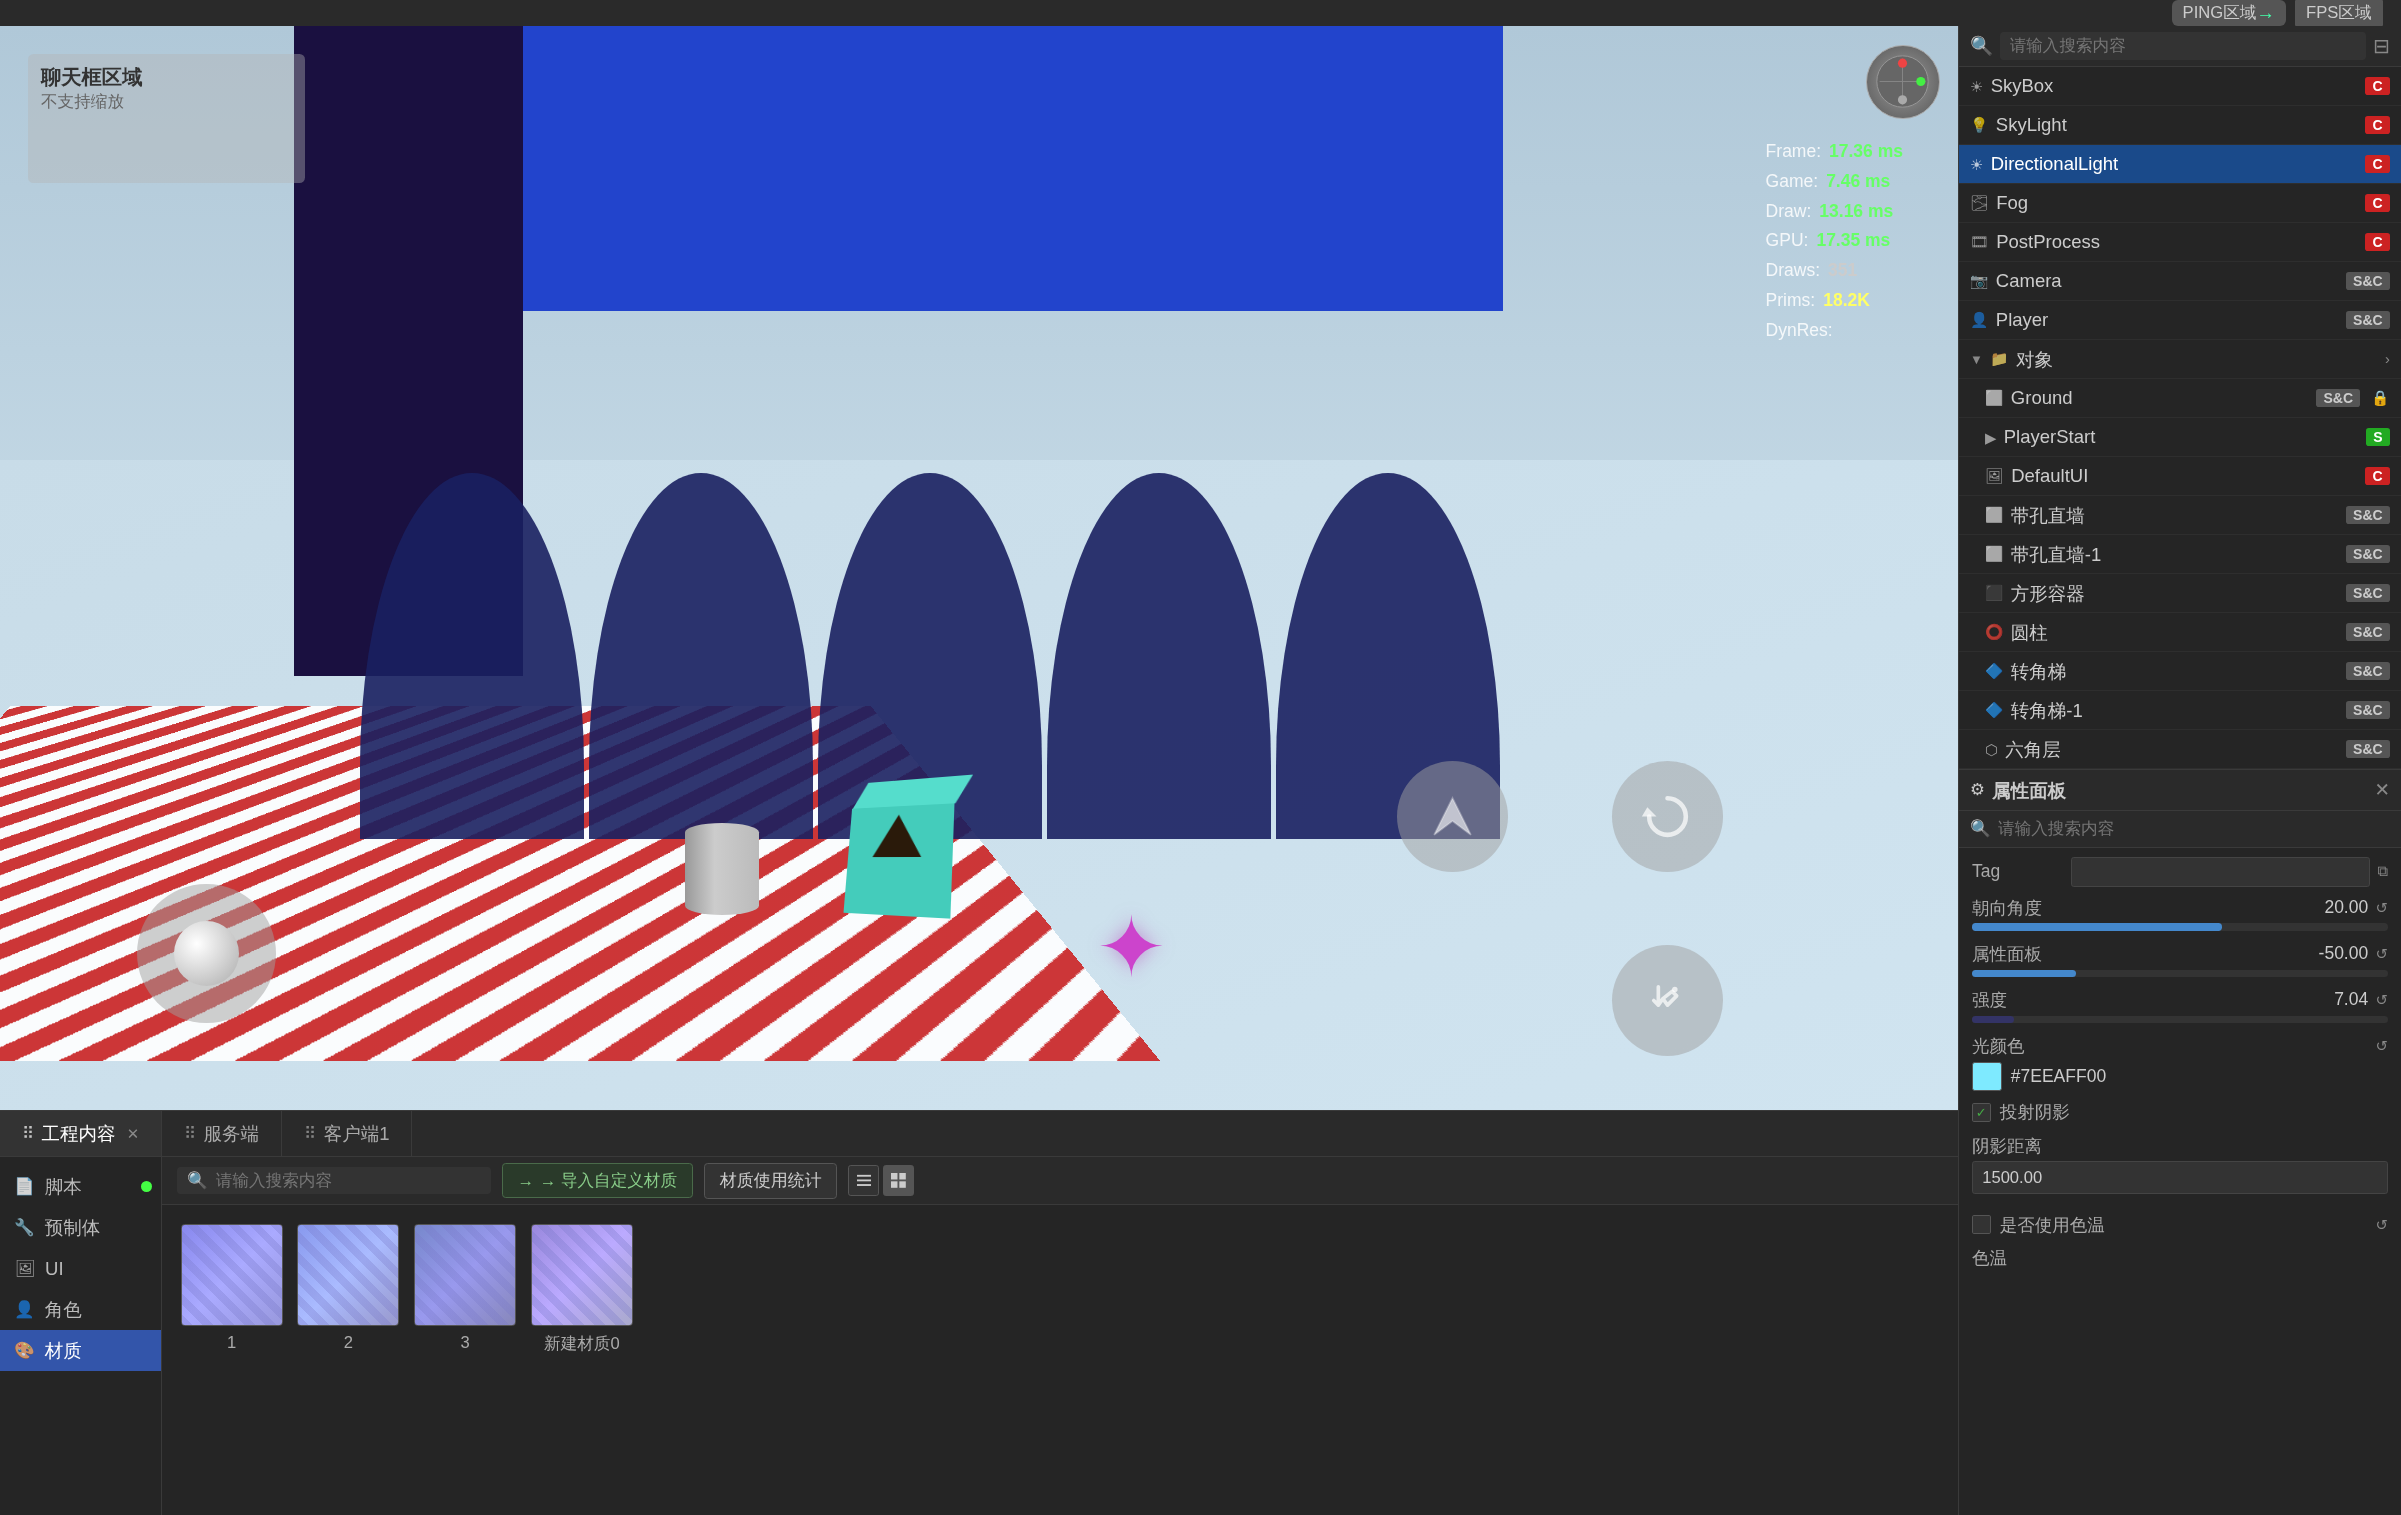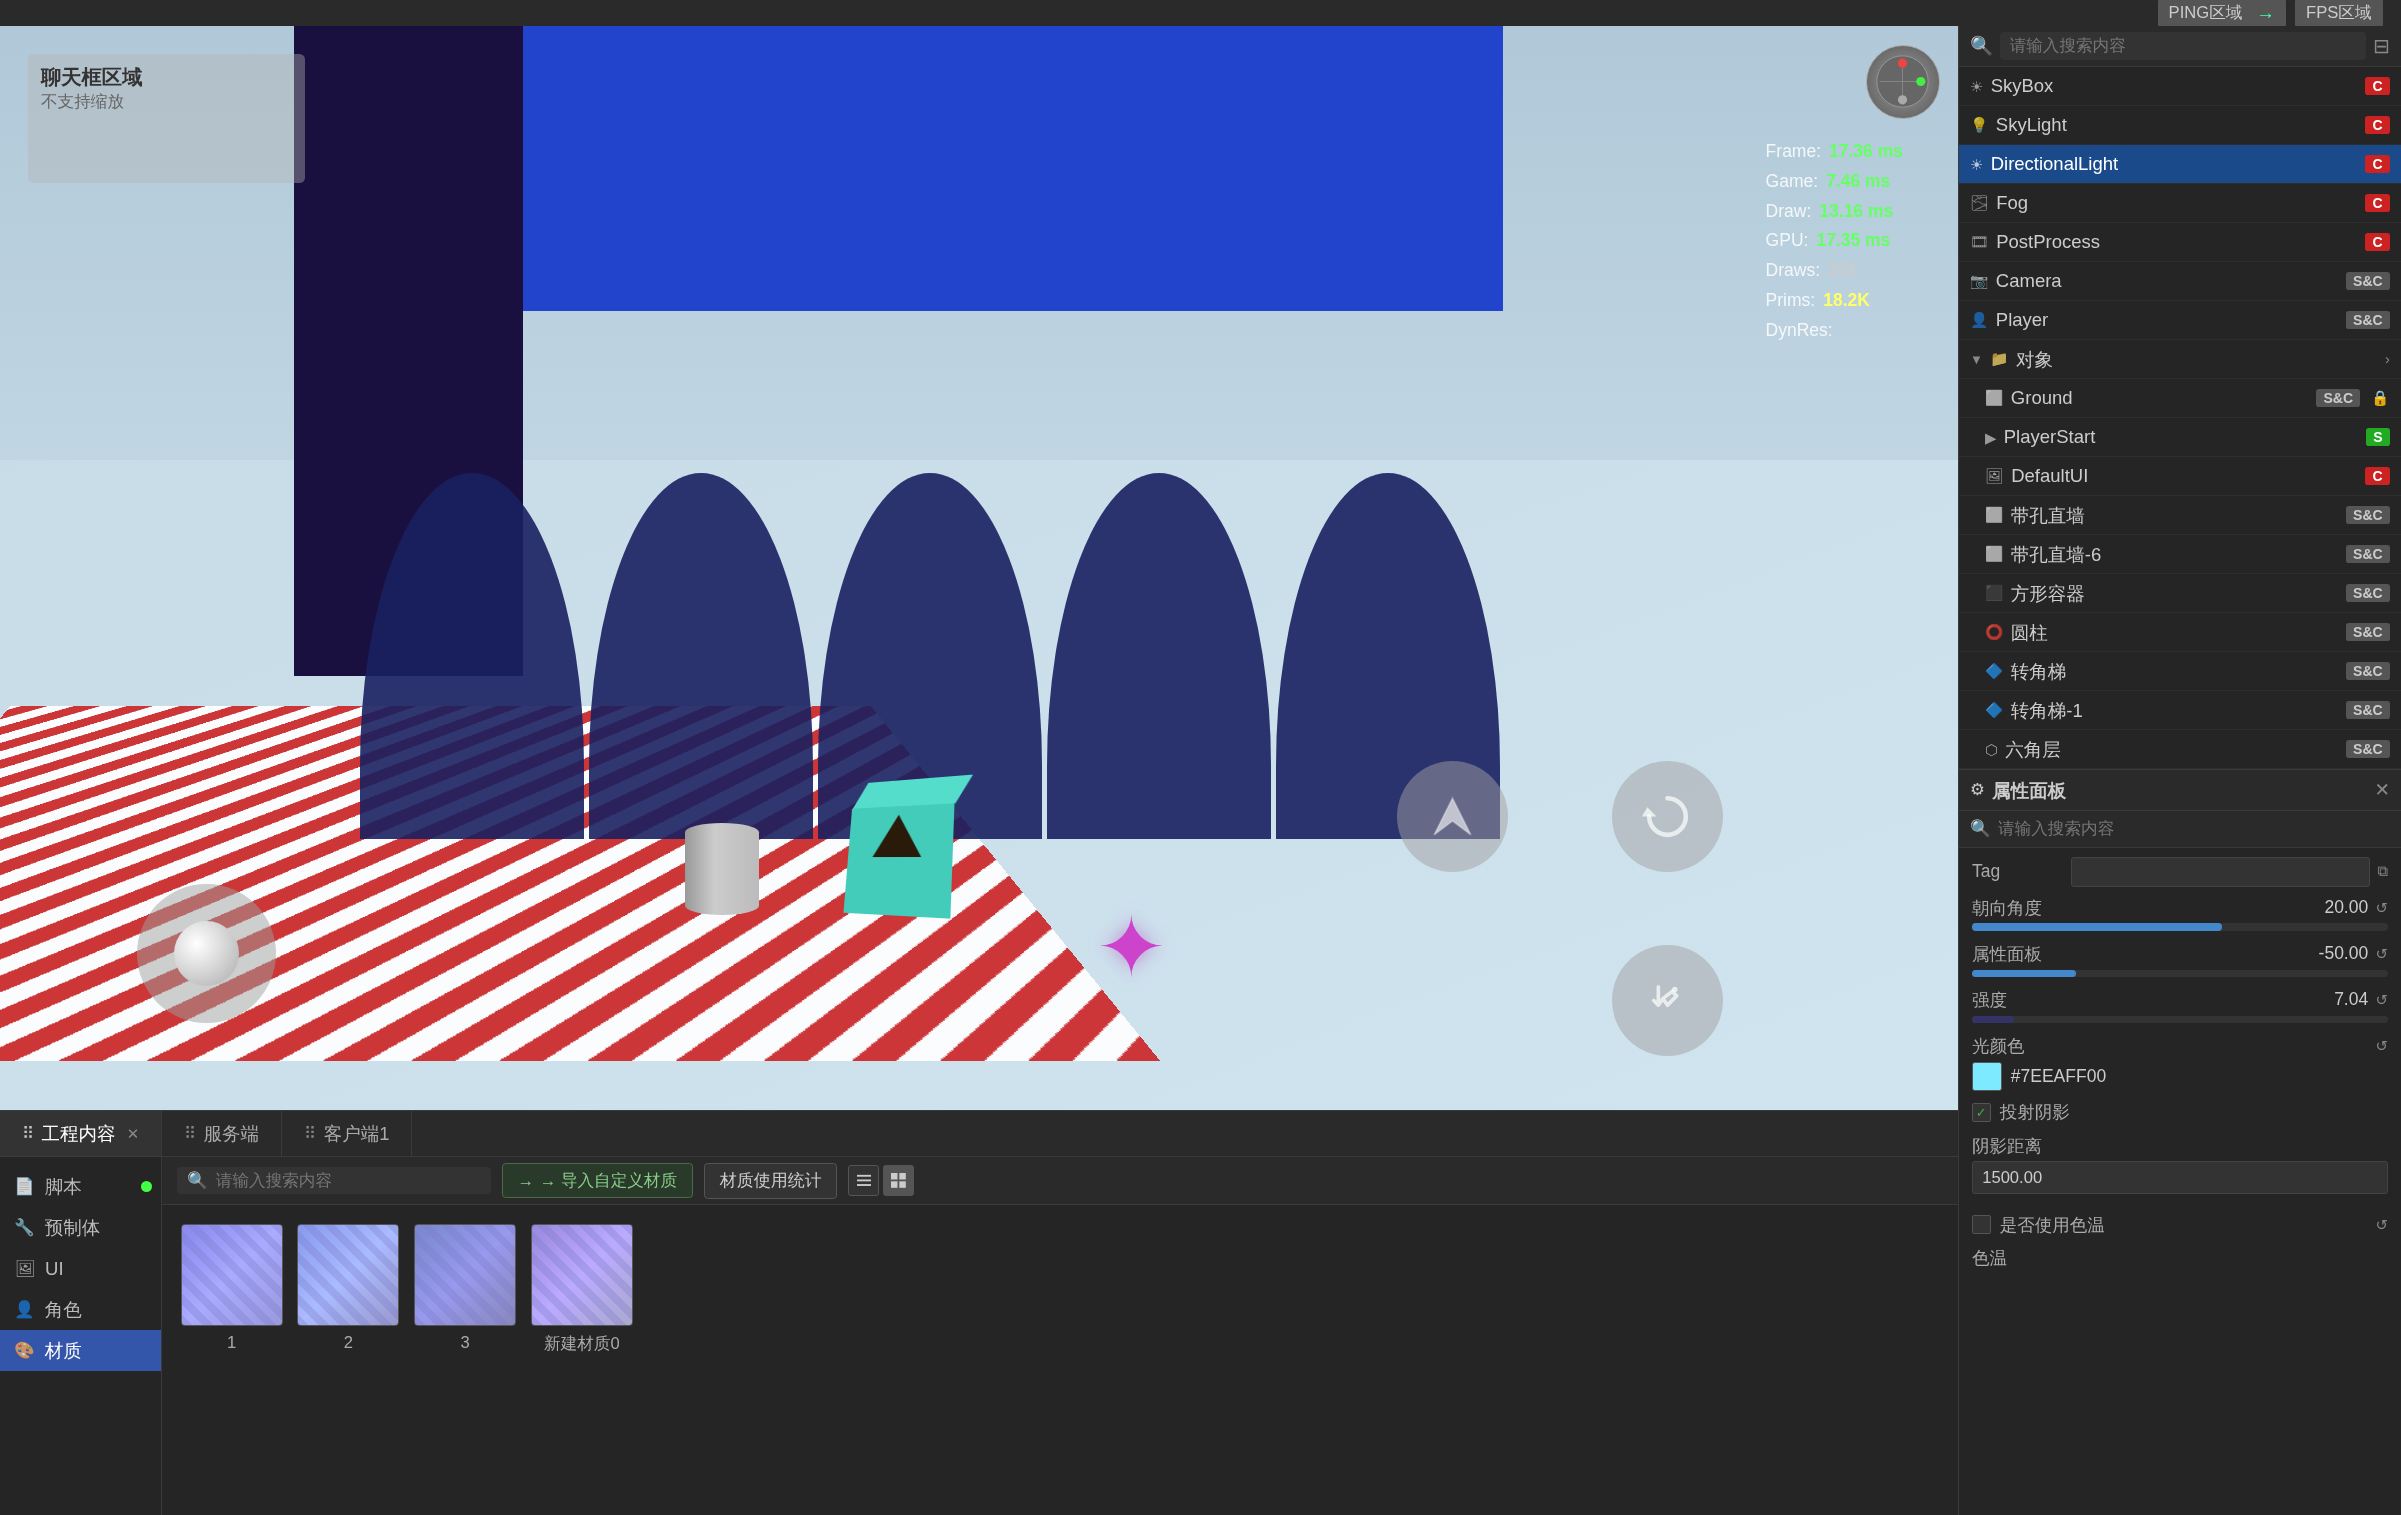--- a/index.html
+++ b/index.html
@@ -20,25 +20,25 @@
       height: 26px;
       background: #2a2a2a;
       display: flex;
       align-items: center;
       justify-content: flex-end;
       padding: 0 18.5px;
       gap: 9.2px;
     }
     .ping-badge {
       background: #555;
-      border-radius: 1px;
+      border-radius: 6px;
       padding: 1.8px 11px;
       font-size: 16.6px;
       color: #ccc;
-      display: flex; align-items: center; gap: 14px;
+      display: flex; align-items: center; gap: 0;
     }
     .fps-badge {
       background: #555;
       border-radius: 1px;
       padding: 1.8px 11px;
       font-size: 16.6px;
       color: #ccc;
     }
     .arrow-right {
       color: #4fa;
@@ -1041,21 +1041,21 @@
         </div>
 
         <div class="hier-item hier-indent">
           <span class="hier-icon">⬜</span>
           <span>带孔直墙</span>
           <span class="badge badge-sc">S&amp;C</span>
         </div>
 
         <div class="hier-item hier-indent">
           <span class="hier-icon">⬜</span>
-          <span>带孔直墙-6</span>
+          <span>带孔直墙-1</span>
           <span class="badge badge-sc">S&amp;C</span>
         </div>
 
         <div class="hier-item hier-indent">
           <span class="hier-icon">⬛</span>
           <span>方形容器</span>
           <span class="badge badge-sc">S&amp;C</span>
         </div>
 
         <div class="hier-item hier-indent">

